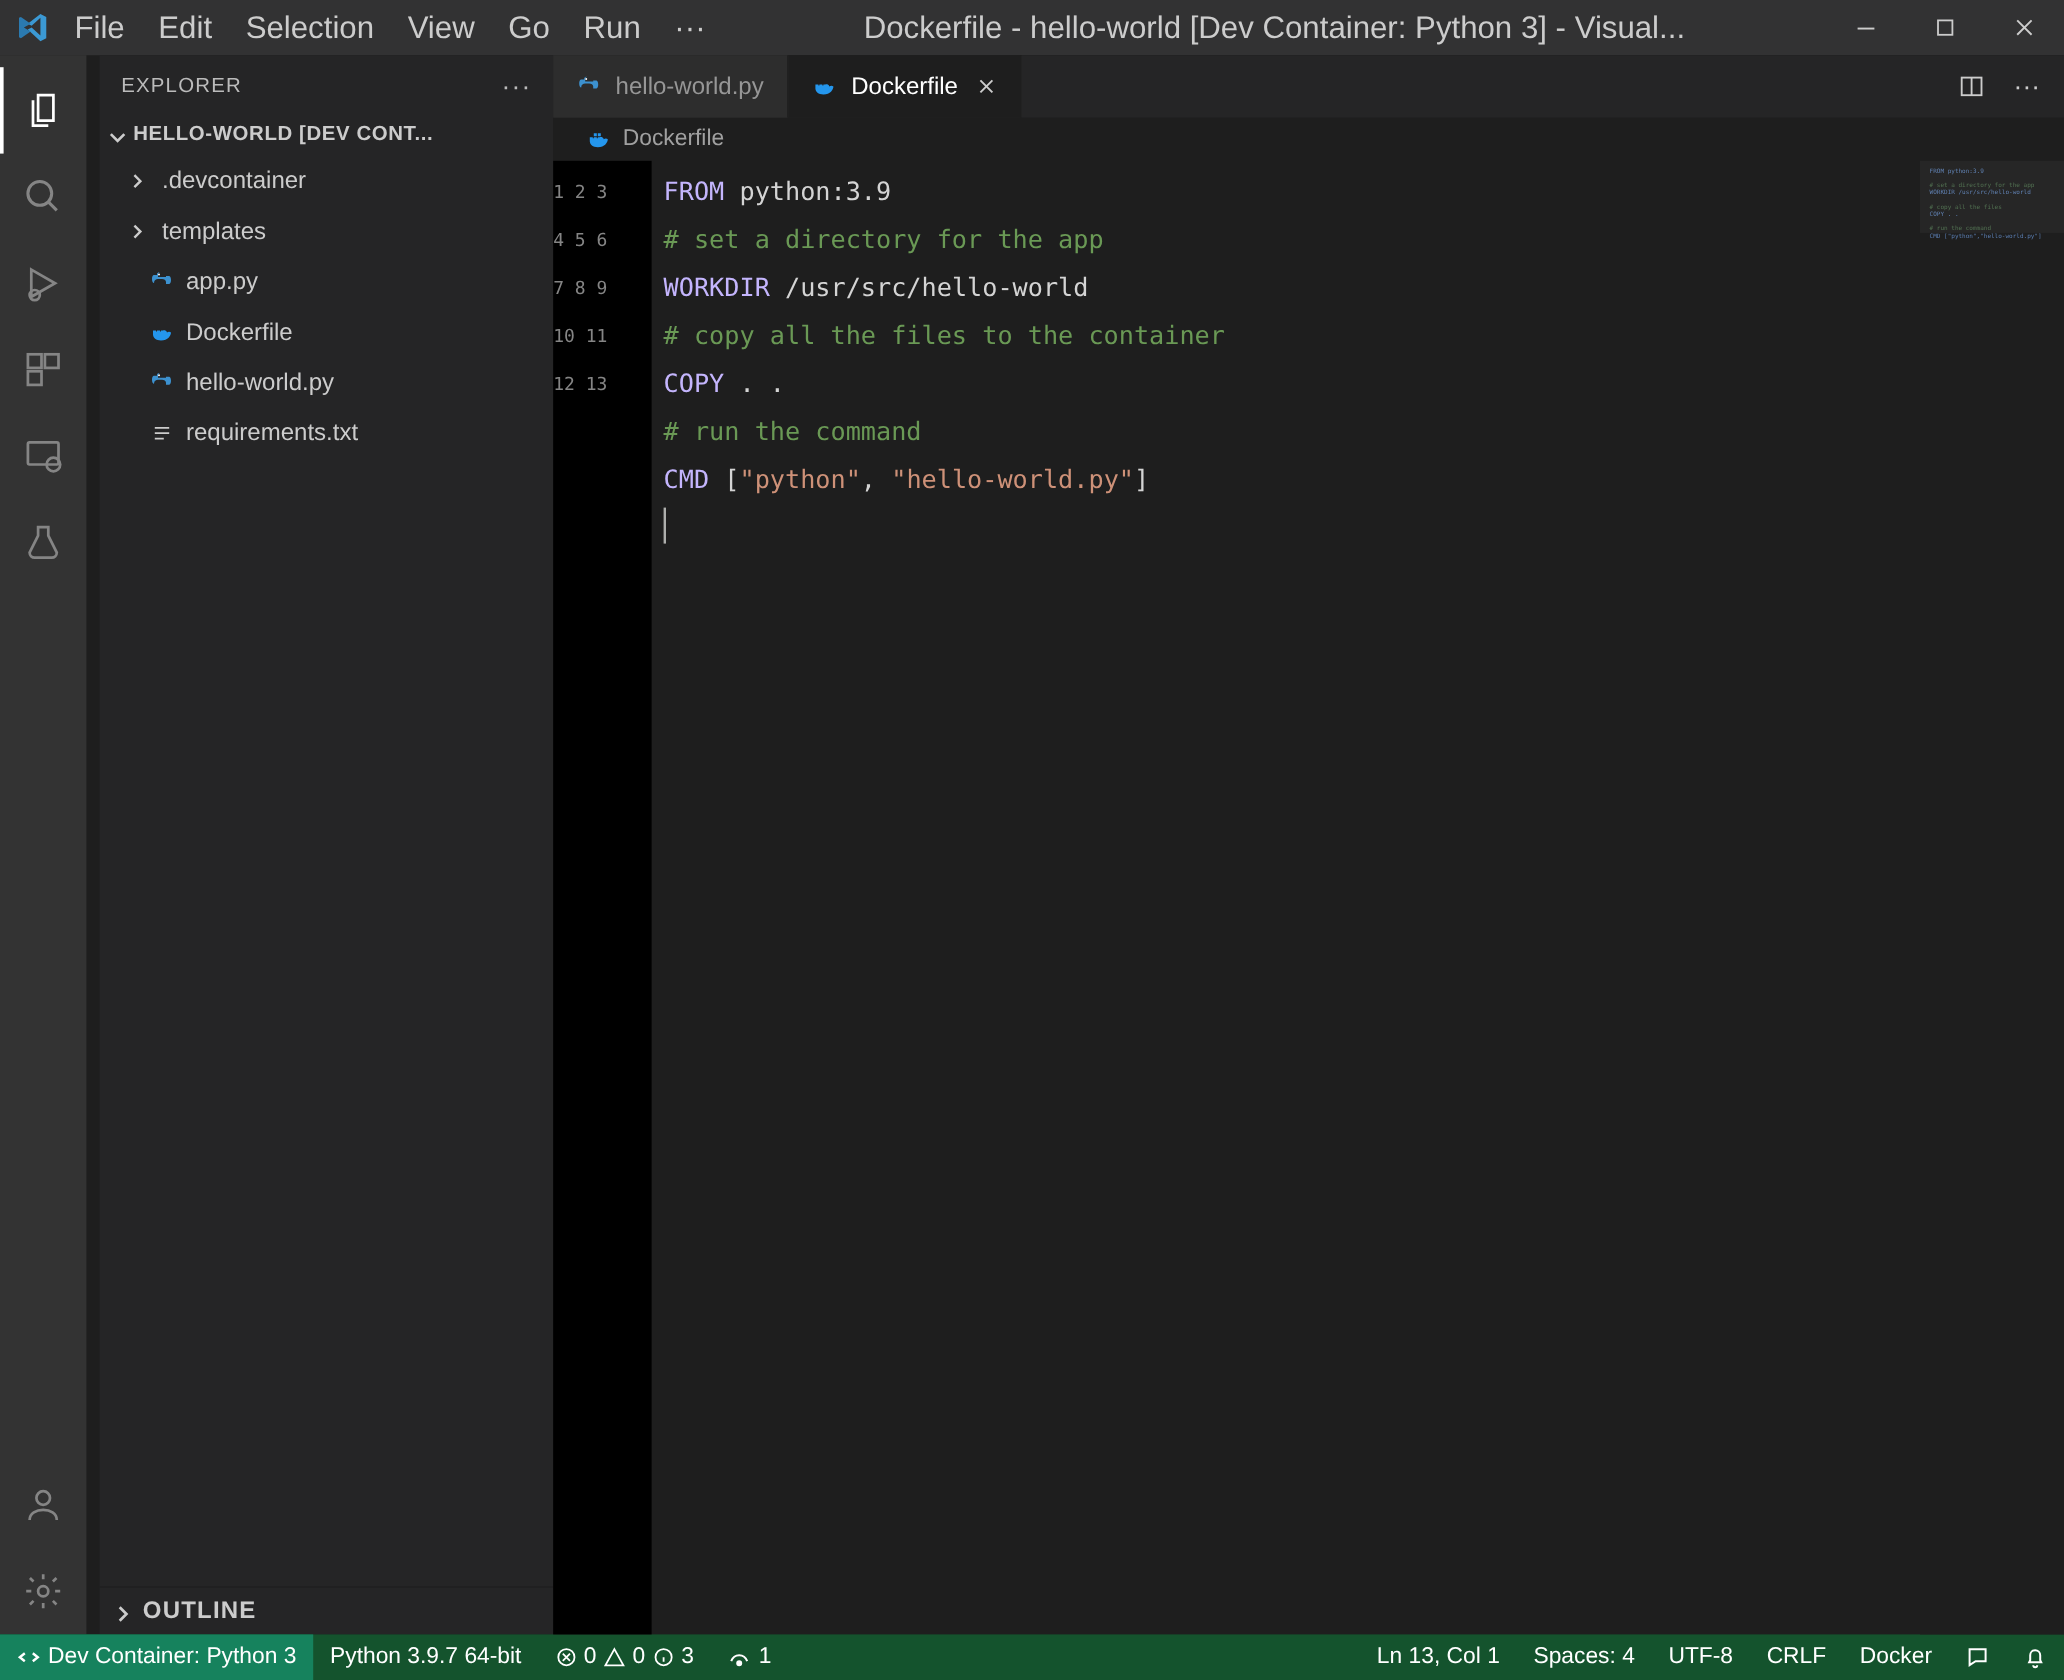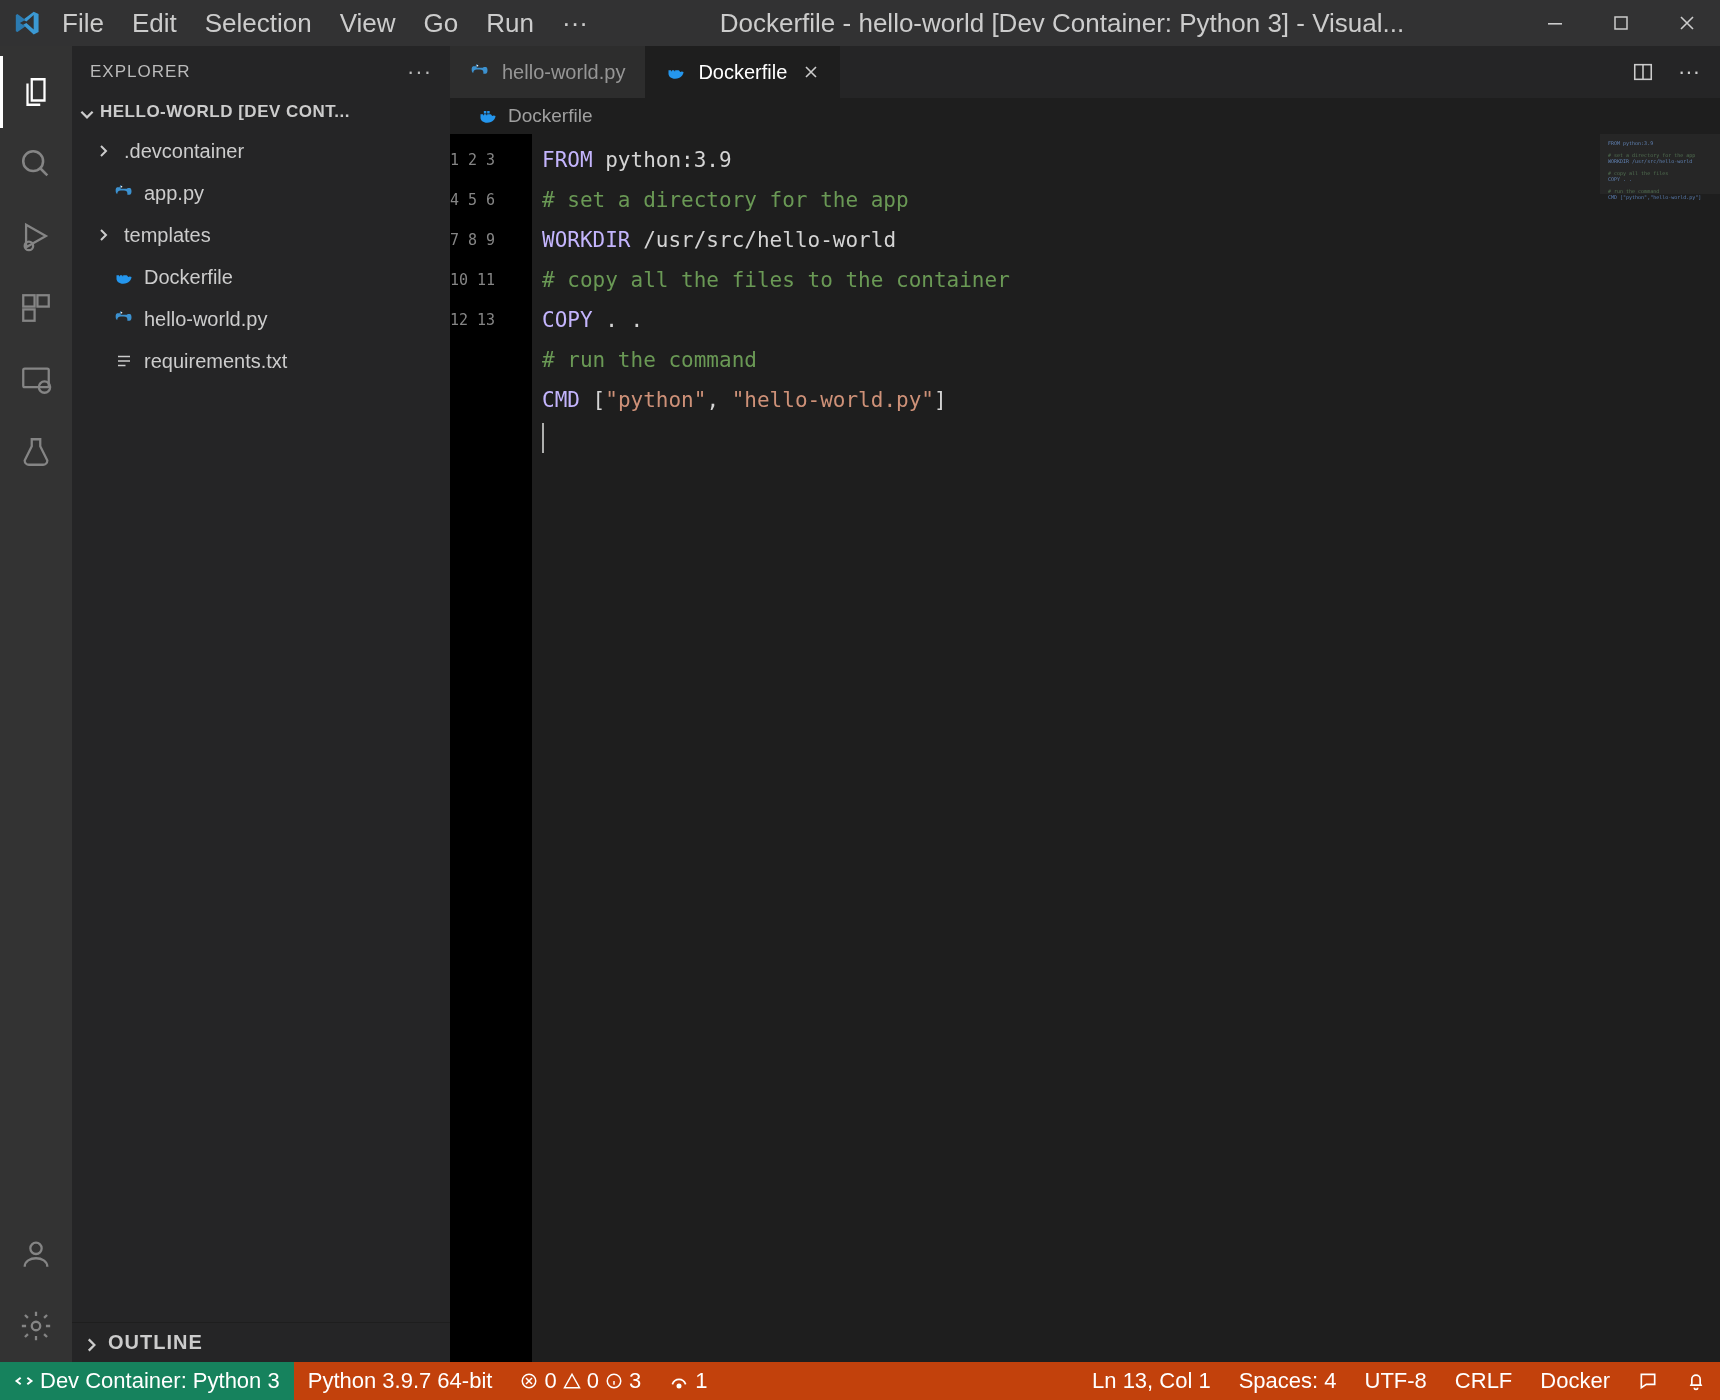--- a/index.html
+++ b/index.html
@@ -73,20 +73,21 @@
   }
   .activitybar .spacer { flex:1; }
 
   
   .sidebar {
     width: 378px;
     background:#252526;
     display:flex;
     flex-direction:column;
     min-width:0;
+    margin-left:11px;
   }
   .sidebar .header{
     height:52px;
     display:flex;align-items:center;
     padding:0 18px;
     font-size:17px;
     letter-spacing:1px;
     color:#bbbbbb;
     justify-content:space-between;
   }
@@ -187,21 +188,21 @@
   .minimap{
     width:120px;background:#1e1e1e;padding:6px 8px;font-size:5px;line-height:6px;
     font-family:monospace;color:#4a6a4a;position:relative;
   }
   .minimap .mm-slider{
     position:absolute;left:0;right:0;top:0;height:60px;background:rgba(255,255,255,0.04);
   }
 
   
   .statusbar{
-    height:38px;background:#c2410c;color:#ffffff;display:flex;align-items:flex-end;font-size:22px;
+    height:38px;background:#14532d;color:#ffffff;display:flex;align-items:flex-end;font-size:19px;
   }
   .statusbar .remote{
     background:#16825d;height:100%;display:flex;align-items:center;padding:0 18px 0 12px;gap:8px;
   }
   .statusbar .item{padding:0 14px;display:flex;align-items:center;gap:6px;height:100%;}
   .statusbar .spacer{flex:1;}
 
   svg{display:block;}
   .chev{display:inline-block;transform:translateY(2px);}
 </style>
@@ -313,36 +314,36 @@
     </div>
     <div class="tree" id="tree">
         <div class="row">
           <span class="ico folder">
             <svg width="16" height="16" viewBox="0 0 16 16">
               <path d="M5 3l5 5-5 5" fill="none" stroke="#ccc" stroke-width="2"></path>
             </svg>
           </span>
           <span>.devcontainer</span>
         </div>
+        <div class="row">
+          <span class="ico folder">
+            <svg width="16" height="16" viewBox="0 0 16 16">
+              <path d="M5 3l5 5-5 5" fill="none" stroke="#ccc" stroke-width="2"></path>
+            </svg>
+          </span>
+          <span>templates</span>
+        </div>
         <div class="row indent">
           <span class="ico python">
             <svg width="20" height="20" viewBox="0 0 24 24">
               <path fill="#3c91cf" d="M12 2c-4 0-4 2-4 3v2h8V6h3c0 0 2 0 2 4s-2 4-2 4h-3v-2c0-2-2-3-4-3H8c-2 0-4 1-4 4v0c0 0-2 0-2-4s2-4 2-4h3V4c0-1 1-2 5-2z"></path>
               <circle cx="9" cy="4.5" r="1" fill="#fff"></circle>
             </svg>
           </span>
           <span>app.py</span>
-        </div>
-        <div class="row">
-          <span class="ico folder">
-            <svg width="16" height="16" viewBox="0 0 16 16">
-              <path d="M5 3l5 5-5 5" fill="none" stroke="#ccc" stroke-width="2"></path>
-            </svg>
-          </span>
-          <span>templates</span>
         </div>
         <div class="row indent">
           <span class="ico docker">
             <svg width="20" height="20" viewBox="0 0 24 24" fill="#2496ed">
               <path d="M3 13h3v-3H3zm4 0h3v-3H7zm4 0h3v-3h-3zM3 14c0 3 3 6 8 6 7 0 10-5 10-8-1-1-3-1-4 0-1-3-4-2-4-2v1H3z"></path>
             </svg>
           </span>
           <span>Dockerfile</span>
         </div>
         <div class="row indent">

